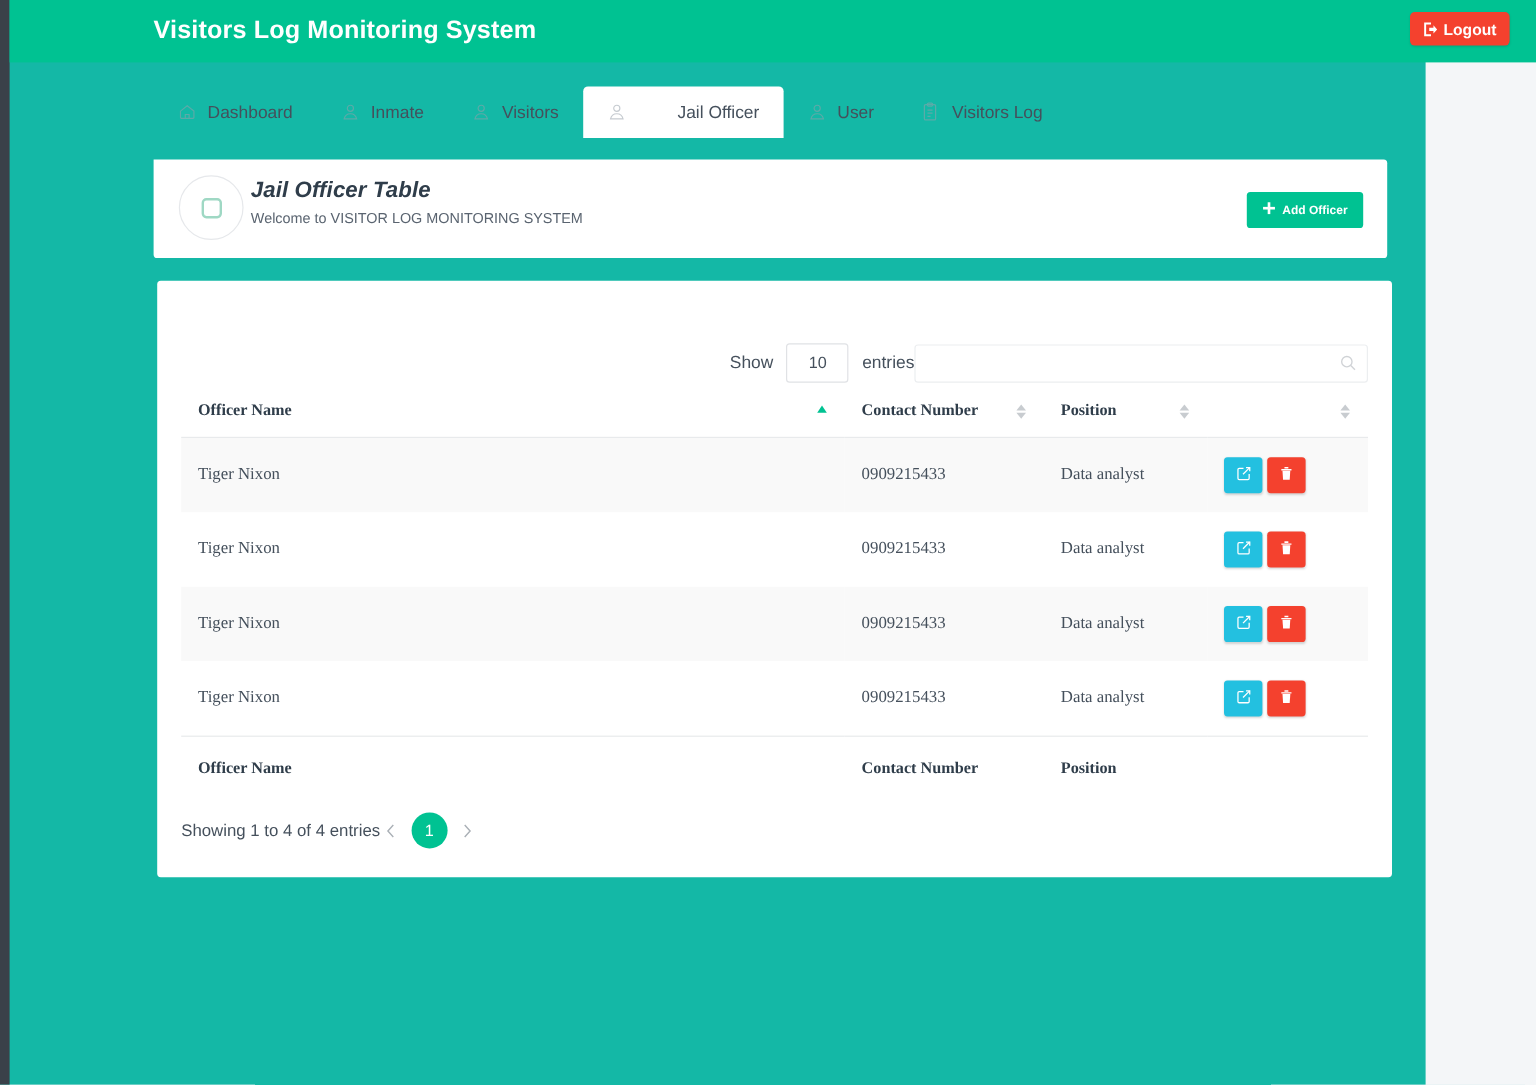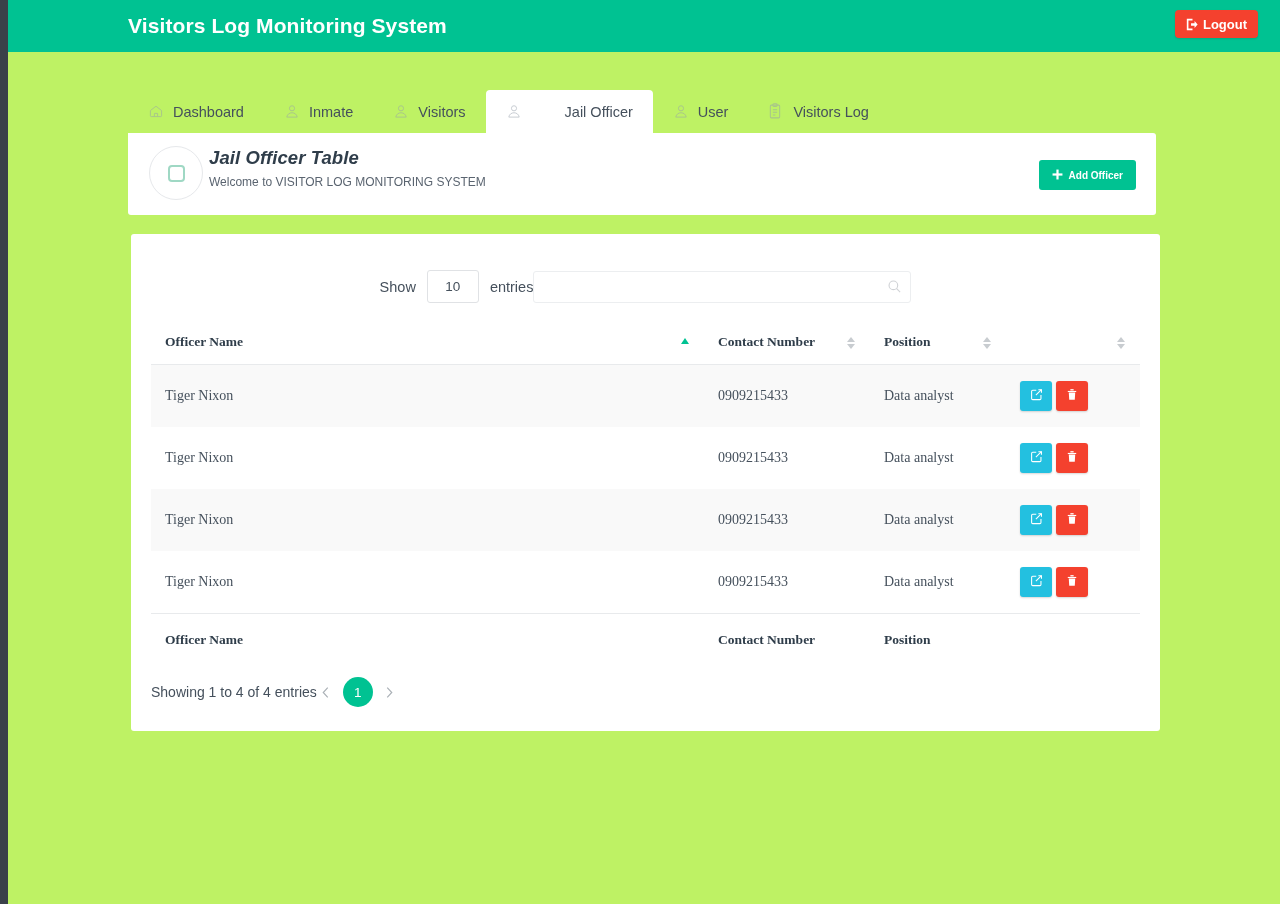--- a/index.html
+++ b/index.html
@@ -3,21 +3,21 @@
 <meta charset="utf-8">
 <style>
   * { box-sizing: border-box; }
   html, body {
     margin: 0; padding: 0;
     width: 1280px; height: 904px;
     background: #f4f6f8;
     font-family: "Liberation Sans", sans-serif;
     overflow: hidden;
   }
-  .page { position: relative; width: 1280px; height: 904px; background: #bef264; padding-left: 16px; }
+  .page { position: relative; width: 1188px; height: 904px; background: #14b8a6; padding-left: 16px; }
 
   
   .sidebar-rail {
     position: absolute; left: 0; top: 0;
     width: 8px; height: 904px;
     background: #3a4149;
   }
 
   
   .topbar {
@@ -45,21 +45,21 @@
     font-family: "Liberation Sans", sans-serif;
     font-weight: bold;
     display: flex; align-items: center; gap: 4px;
     cursor: pointer;
     box-shadow: 0 1px 2px rgba(0,0,0,.12);
   }
   .logout-btn svg { display: block; }
 
   
   .tabs {
-    position: absolute; left: 128px; top: 90px;
+    position: absolute; left: 128px; top: 72px;
     width: 1028px; height: 43px;
     display: flex; align-items: flex-end;
   }
   .tab {
     display: flex; align-items: center; gap: 9px;
     height: 43px;
     padding: 0 20px;
     font-size: 14.5px;
     color: #45505c;
     cursor: pointer;
@@ -109,23 +109,23 @@
   }
 
   
   .table-card {
     position: absolute; left: 131px; top: 234px;
     width: 1029px; height: 497px;
     background: #ffffff;
     border-radius: 3px;
   }
   .table-toolbar {
-    position: absolute; left: 0; top: 0; width: 100%;
+    position: absolute; left: 0; top: 16px; width: 100%;
     padding: 36px 20px 0 20px;
-    display: flex; align-items: center; justify-content: center;
+    display: flex; align-items: center; justify-content: flex-end;
   }
   .length-box { display: flex; align-items: center; gap: 11px; font-size: 14.5px; color: #45505c; }
   .length-select {
     width: 52px; height: 33px;
     border: 1px solid #e0e2e5;
     border-radius: 3px;
     background: #fff;
     font-size: 13.5px;
     font-family: "Liberation Sans", sans-serif;
     color: #45505c;

